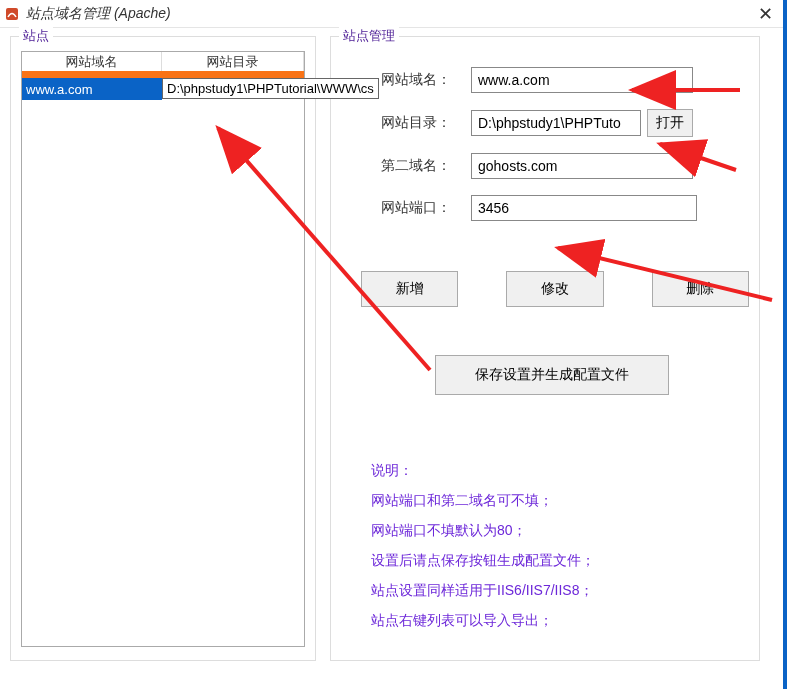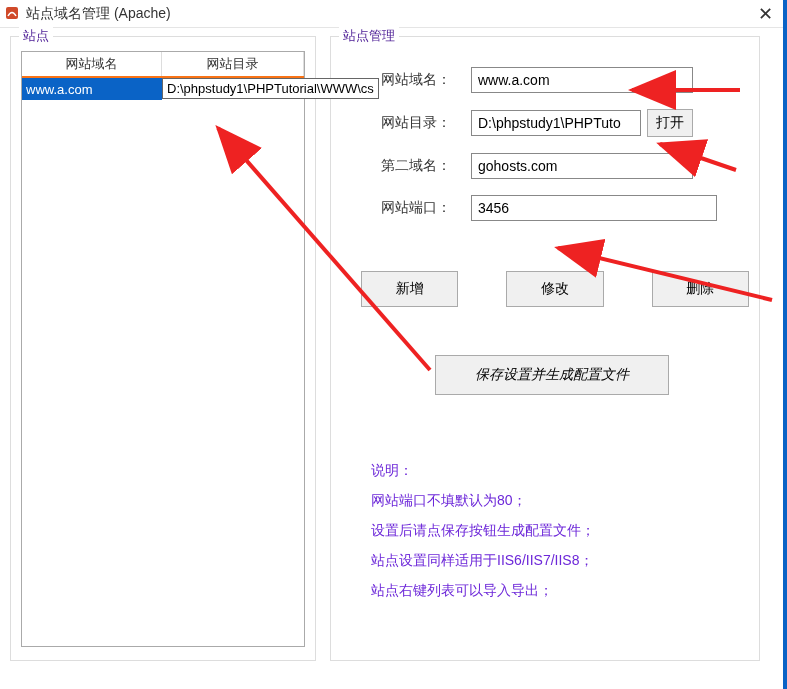--- a/index.html
+++ b/index.html
@@ -14,21 +14,21 @@
       overflow: hidden;
     }
     .titlebar {
       height: 28px;
       display: flex;
       align-items: center;
       justify-content: space-between;
       padding: 0 8px 0 4px;
       border-bottom: 1px solid #e5e5e5;
     }
-    .titlebar-left { display: flex; gap: 6px; }
+    .titlebar-left { display: flex; align-items: center; gap: 6px; font-style: italic; }
     .app-icon { width: 16px; height: 16px; }
     .window-title { font-size: 14px; color: #333; }
     .close-x { font-size: 18px; color: #333; cursor: pointer; padding: 0 6px; }
     .content {
       display: flex;
       padding: 8px 10px;
       gap: 14px;
     }
     .groupbox {
       position: relative;
@@ -50,21 +50,21 @@
     }
     .list-wrap {
       border: 1px solid #aaa;
       height: 596px;
       background: #fff;
     }
     .list-header {
       display: flex;
       height: 26px;
       background: #fff;
-      border-bottom: 2px solid #f97316;
+      border-bottom: 7px solid #f97316;
     }
     .list-header .col {
       display: flex;
       align-items: center;
       justify-content: center;
       font-size: 13px;
       color: #333;
       border-right: 1px solid #ddd;
     }
     .col-domain { width: 140px; }
@@ -124,21 +124,21 @@
       height: 26px;
       border: 1px solid #888;
       padding: 2px 6px;
       font-size: 14px;
       font-family: inherit;
       background: #fff;
     }
     .input-domain { width: 222px; }
     .input-dir { width: 170px; }
     .input-second { width: 222px; }
-    .input-port { width: 246px; }
+    .input-port { width: 226px; }
     .btn-open {
       height: 28px;
       width: 46px;
       margin-left: 6px;
       border: 1px solid #aaa;
       background: #f0f0f0;
       font-size: 14px;
       cursor: pointer;
       font-family: inherit;
     }
@@ -160,21 +160,20 @@
       margin: 48px 0 0 94px;
     }
     .btn-save {
       width: 234px;
       height: 40px;
       border: 1px solid #aaa;
       background: #f0f0f0;
       font-size: 14px;
       cursor: pointer;
       font-family: inherit;
-      font-style: italic;
     }
     .notes {
       margin: 60px 0 0 30px;
       font-size: 14px;
       color: #6d28d9;
       line-height: 30px;
     }
     .border-right {
       position: absolute;
       right: 0;
@@ -253,20 +252,21 @@
       <button class="btn">修改</button>
       <button class="btn">删除</button>
     </div>
 
     <div class="save-row">
       <button class="btn-save">保存设置并生成配置文件</button>
     </div>
 
     <div class="notes">
       <div>说明：</div>
+      <div>网站端口和第二域名可不填；</div>
       <div>网站端口不填默认为80；</div>
       <div>设置后请点保存按钮生成配置文件；</div>
       <div>站点设置同样适用于IIS6/IIS7/IIS8；</div>
       <div>站点右键列表可以导入导出；</div>
     </div>
   </div>
 </div>
 
 <div class="border-right"></div>
 

